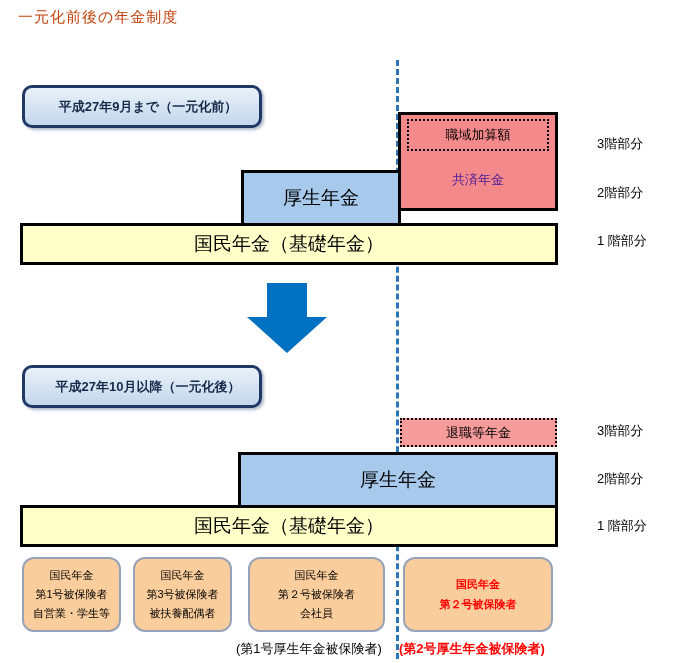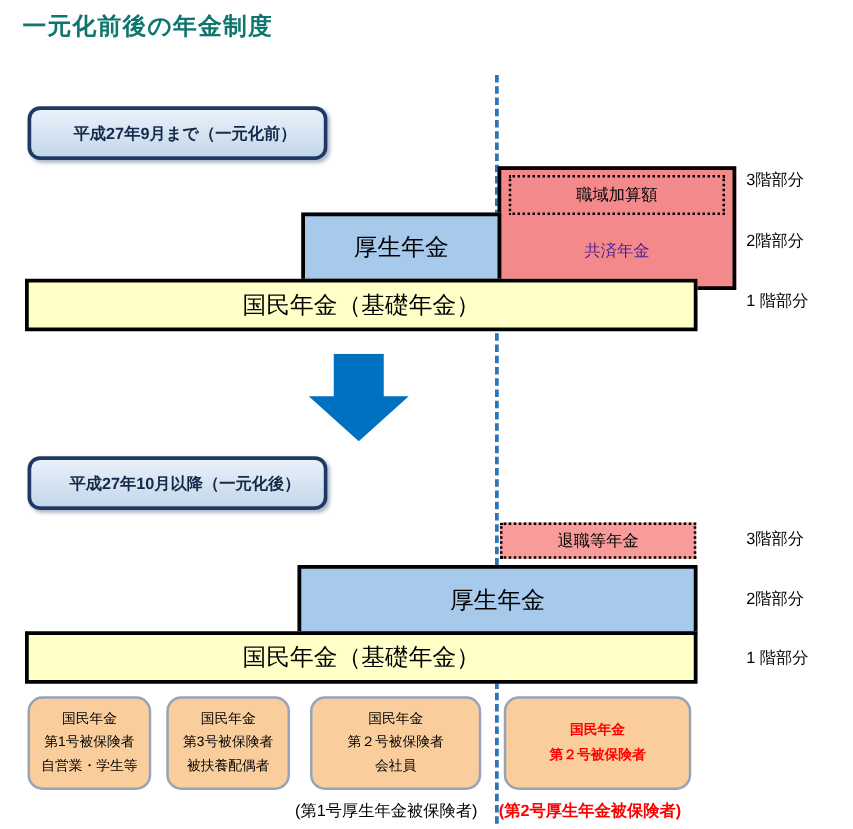--- a/index.html
+++ b/index.html
@@ -1,19 +1,19 @@
 <!DOCTYPE html>
 <html style="--pink: #F3898B; --pink_light: #F79B9B; --blue: #A7CAEC; --yellow: #FFFFC8; --orange: #FACD9C; --orange_border: #97A3B7; --arrow_blue: #0070C0; --dashed_line: #2E75B6; --navy_border: #1F3864; --box_gradient_top: #E9F1F9; --box_gradient_bottom: #C3D7EB; --highlight_red: #FF0000;"><head>
 <meta charset="utf-8">
 <style>
   html,body{margin:0;padding:0;background:#fff;}
   body{font-family:"Liberation Sans","DejaVu Sans",sans-serif;}
   #canvas{position:relative;width:682px;height:663px;background:#fff;overflow:hidden;}
   .abs{position:absolute;box-sizing:border-box;}
-  .title{font-size:19px;font-weight:bold;color:#0f766e;letter-spacing:1px;}
+  .title{font-size:15px;font-weight:normal;color:#c2410c;letter-spacing:1px;}
   .dashed-line{border-left:3px dashed var(--dashed_line);width:0;}
   .period-box{
     border:3px solid var(--navy_border);border-radius:10px;
     background:linear-gradient(180deg,var(--box_gradient_top) 0%,var(--box_gradient_bottom) 100%);
     display:flex;align-items:center;justify-content:center;
     font-size:13px;font-weight:bold;color:#16294a;
     box-shadow:2px 2px 3px rgba(110,130,160,0.55);
     padding-left:12px;
   }
   .black-box{border:3px solid #000;display:flex;align-items:center;justify-content:center;font-size:19px;color:#000;}
@@ -38,21 +38,21 @@
 <body>
 
 <div id="canvas">
 
   <div class="abs title" style="left:18px;top:8px;">一元化前後の年金制度</div>
 
   <div class="abs dashed-line" style="left:396px;top:60px;height:599px;"></div>
 
   <div class="abs period-box" style="left:22px;top:85px;width:240px;height:43px;">平成27年9月まで（一元化前）</div>
 
-  <div class="abs kyosai" style="left:398px;top:133px;width:191px;height:99px;">
+  <div class="abs kyosai" style="left:398px;top:112px;width:160px;height:99px;">
     <div class="kyosai-inner">職域加算額</div>
     <div class="kyosai-label">共済年金</div>
   </div>
 
   <div class="abs black-box bg-blue" style="left:241px;top:170px;width:160px;height:56px;">厚生年金</div>
 
   <div class="abs black-box bg-yellow" style="left:20px;top:223px;width:538px;height:42px;">国民年金（基礎年金）</div>
 
   <div class="abs floor-label" style="left:597px;top:135px;">3階部分</div>
   <div class="abs floor-label" style="left:597px;top:184px;">2階部分</div>

